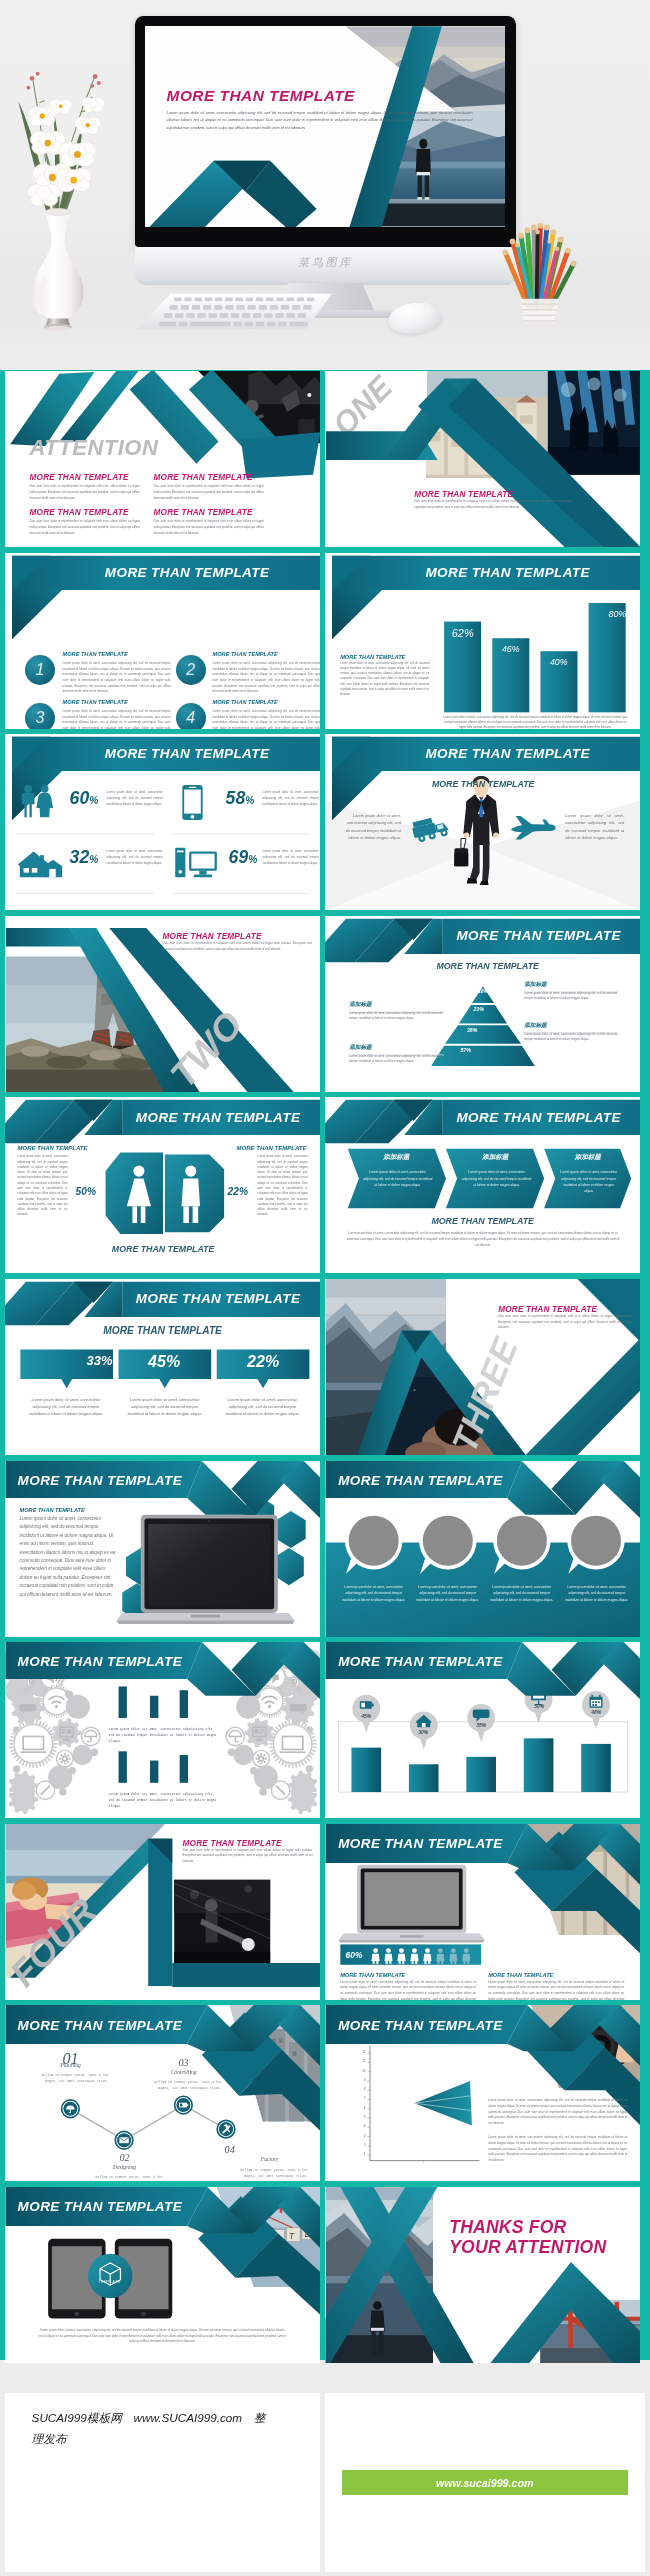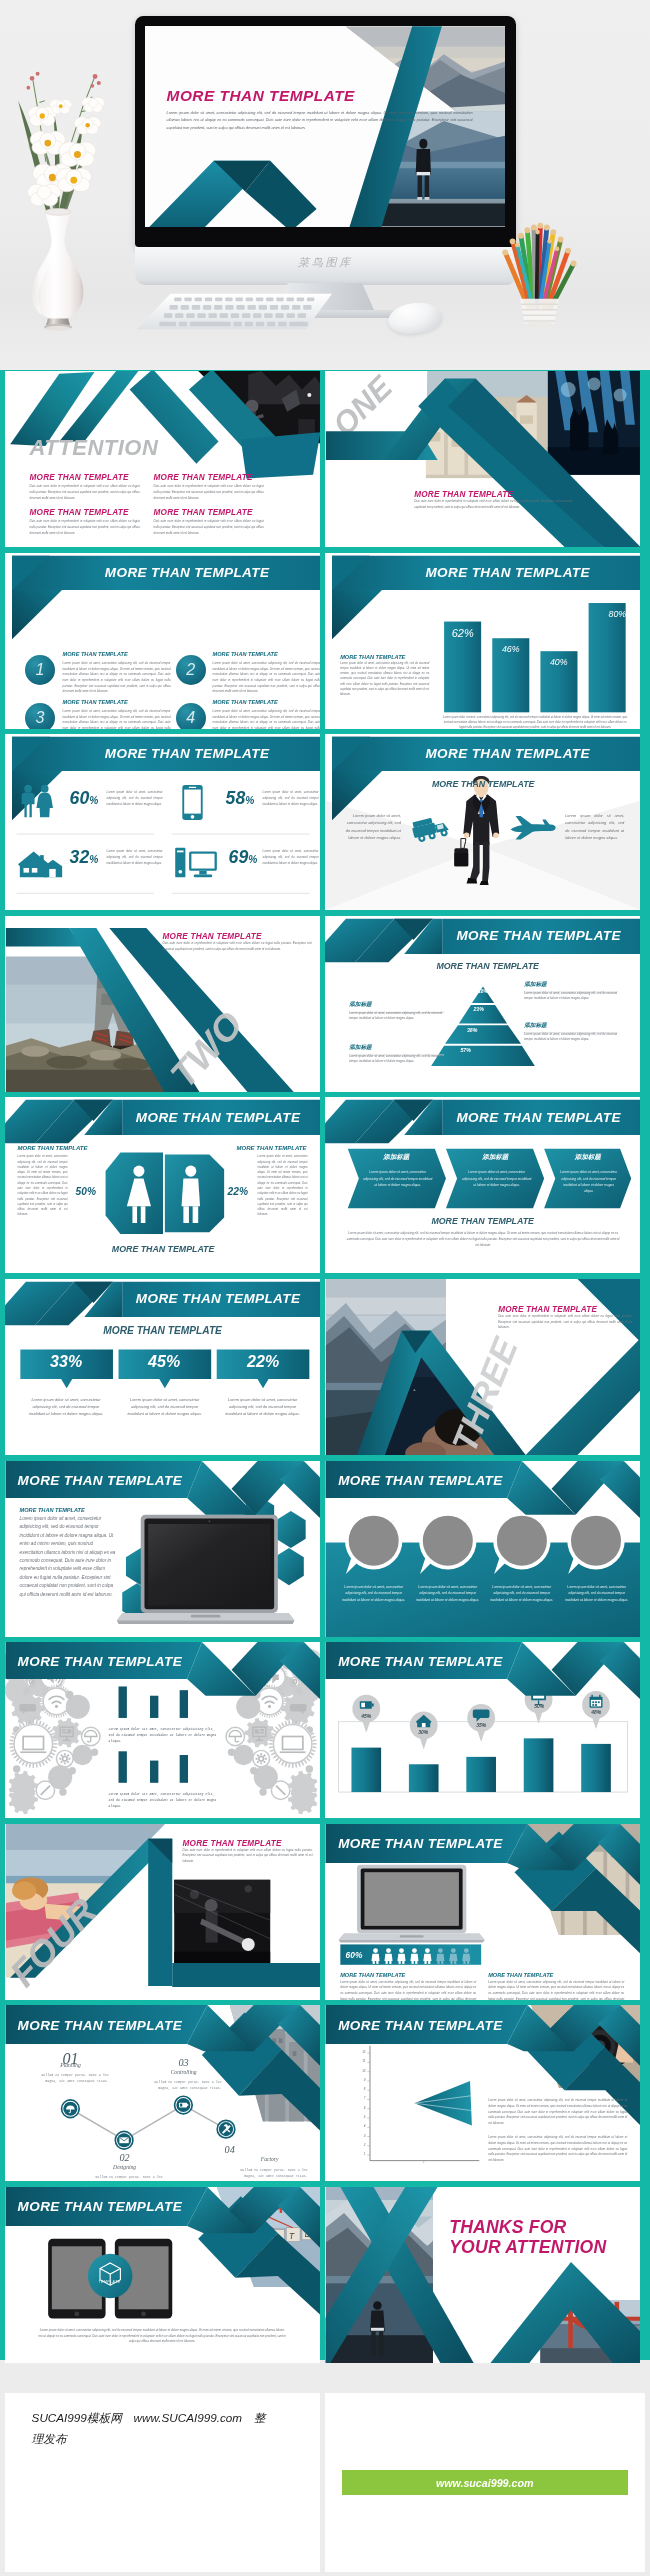--- a/index.html
+++ b/index.html
@@ -1085,21 +1085,21 @@
             <linearGradient id="pb" x1="0" y1="0" x2="1" y2="0">
         <stop offset="0" stop-color="#1f93a8"></stop>
               <stop offset=".5" stop-color="#147b92"></stop>
               <stop offset="1" stop-color="#0d5d72"></stop>
             </linearGradient>
           </defs>
       <path d="M16 76 L116 76 L116 108 L72 108 L66 118 L60 108 L16 108 Z" fill="url(#pb)"></path>
       <path d="M122 76 L222 76 L222 108 L178 108 L172 118 L166 108 L122 108 Z" fill="url(#pb)"></path>
       <path d="M228 76 L328 76 L328 108 L284 108 L278 118 L272 108 L228 108 Z" fill="url(#pb)"></path>
     </svg>
-    <div class="blk" style="left:15px;top:74px;width:93px;text-align:center;color:#fff;font-size:16px;font-weight:bold">33%</div>
+    <div class="blk" style="left:15px;top:74px;width:93px;text-align:right;color:#fff;font-size:13px;font-weight:bold">33%</div>
     <div class="blk bodyt f4" style="left:20.4px;top:117px;width:82px;text-align:center">Lorem ipsum dolor sit amet, consectetur adipisicing elit, sed do eiusmod tempor incididunt ut labore et dolore magna aliqua.</div>
     <div class="blk" style="left:113px;top:74px;width:93px;text-align:center;color:#fff;font-size:16px;font-weight:bold">45%</div>
     <div class="blk bodyt f4" style="left:119px;top:117px;width:82px;text-align:center">Lorem ipsum dolor sit amet, consectetur adipisicing elit, sed do eiusmod tempor incididunt ut labore et dolore magna aliqua.</div>
     <div class="blk" style="left:212px;top:74px;width:93px;text-align:center;color:#fff;font-size:16px;font-weight:bold">22%</div>
     <div class="blk bodyt f4" style="left:217px;top:117px;width:82px;text-align:center">Lorem ipsum dolor sit amet, consectetur adipisicing elit, sed do eiusmod tempor incididunt ut labore et dolore magna aliqua.</div>
     <div class="blk" style="left:65px;top:46px;width:186px;text-align:center;color:#2e5e6e;font-size:10.2px;font-weight:bold">MORE THAN TEMPLATE</div>
   </div>
 
   <div class="slide r">
     <svg class="abs" width="316" height="176" viewBox="0 0 340 190">

